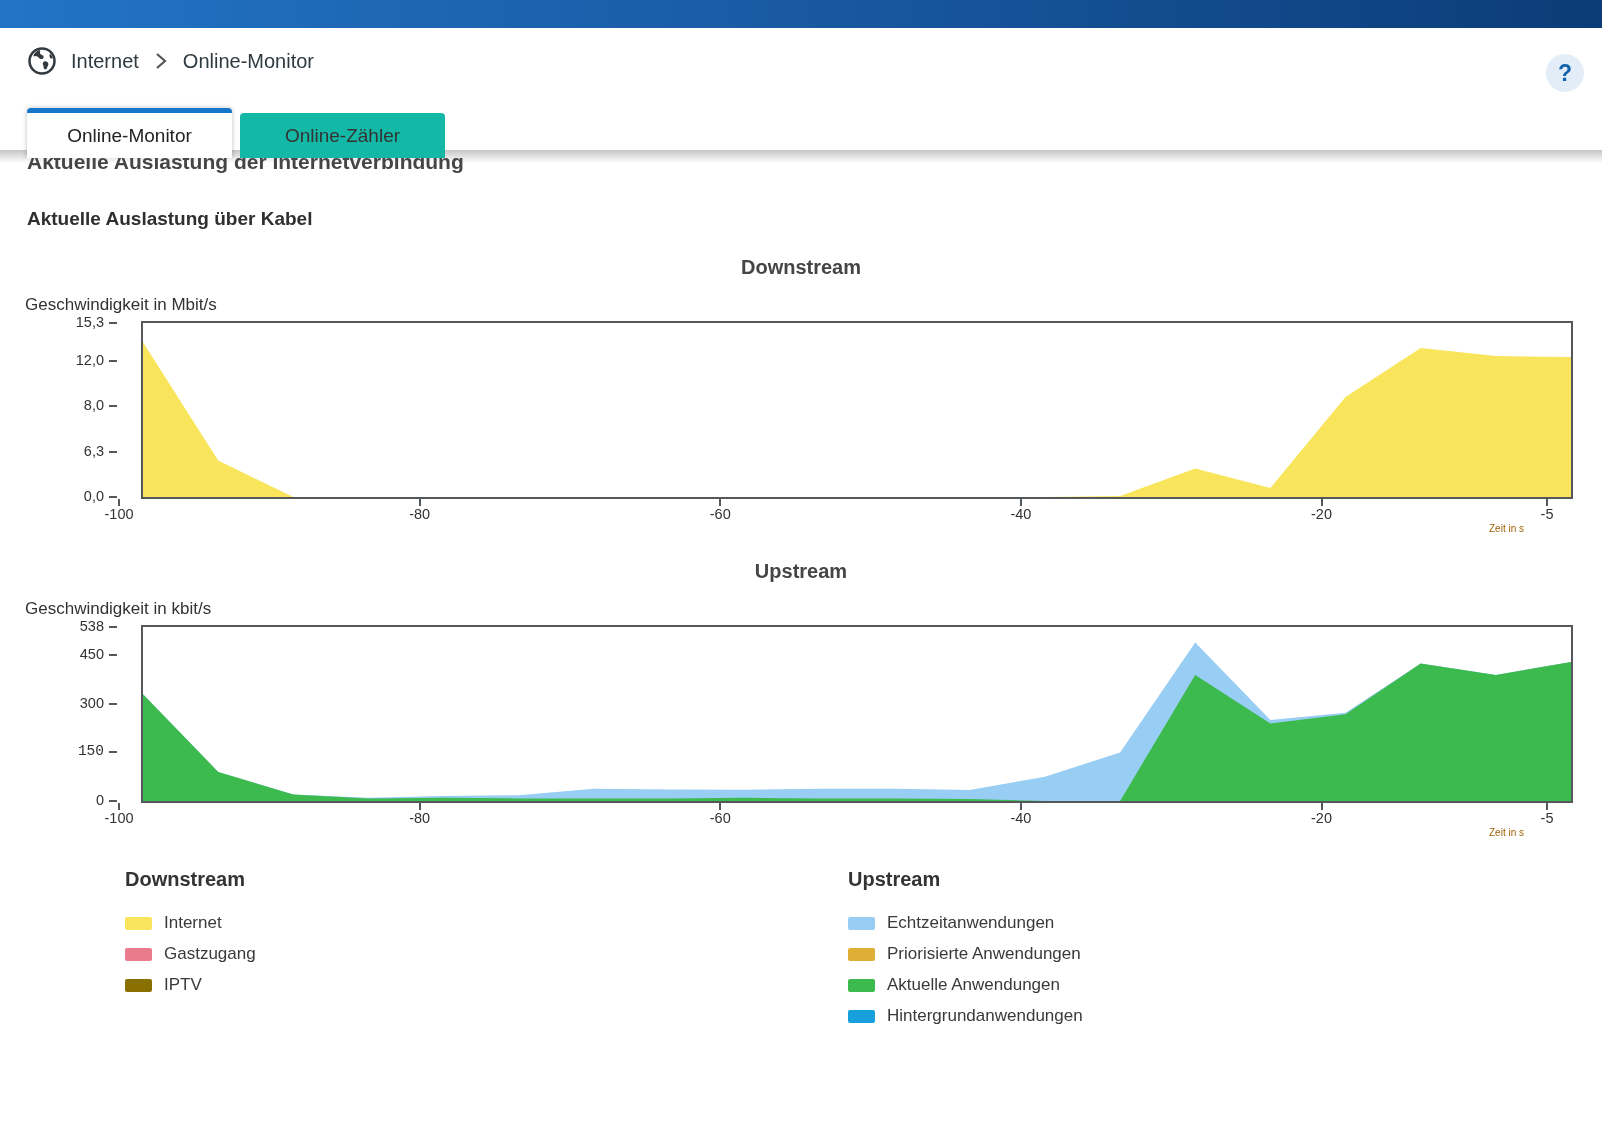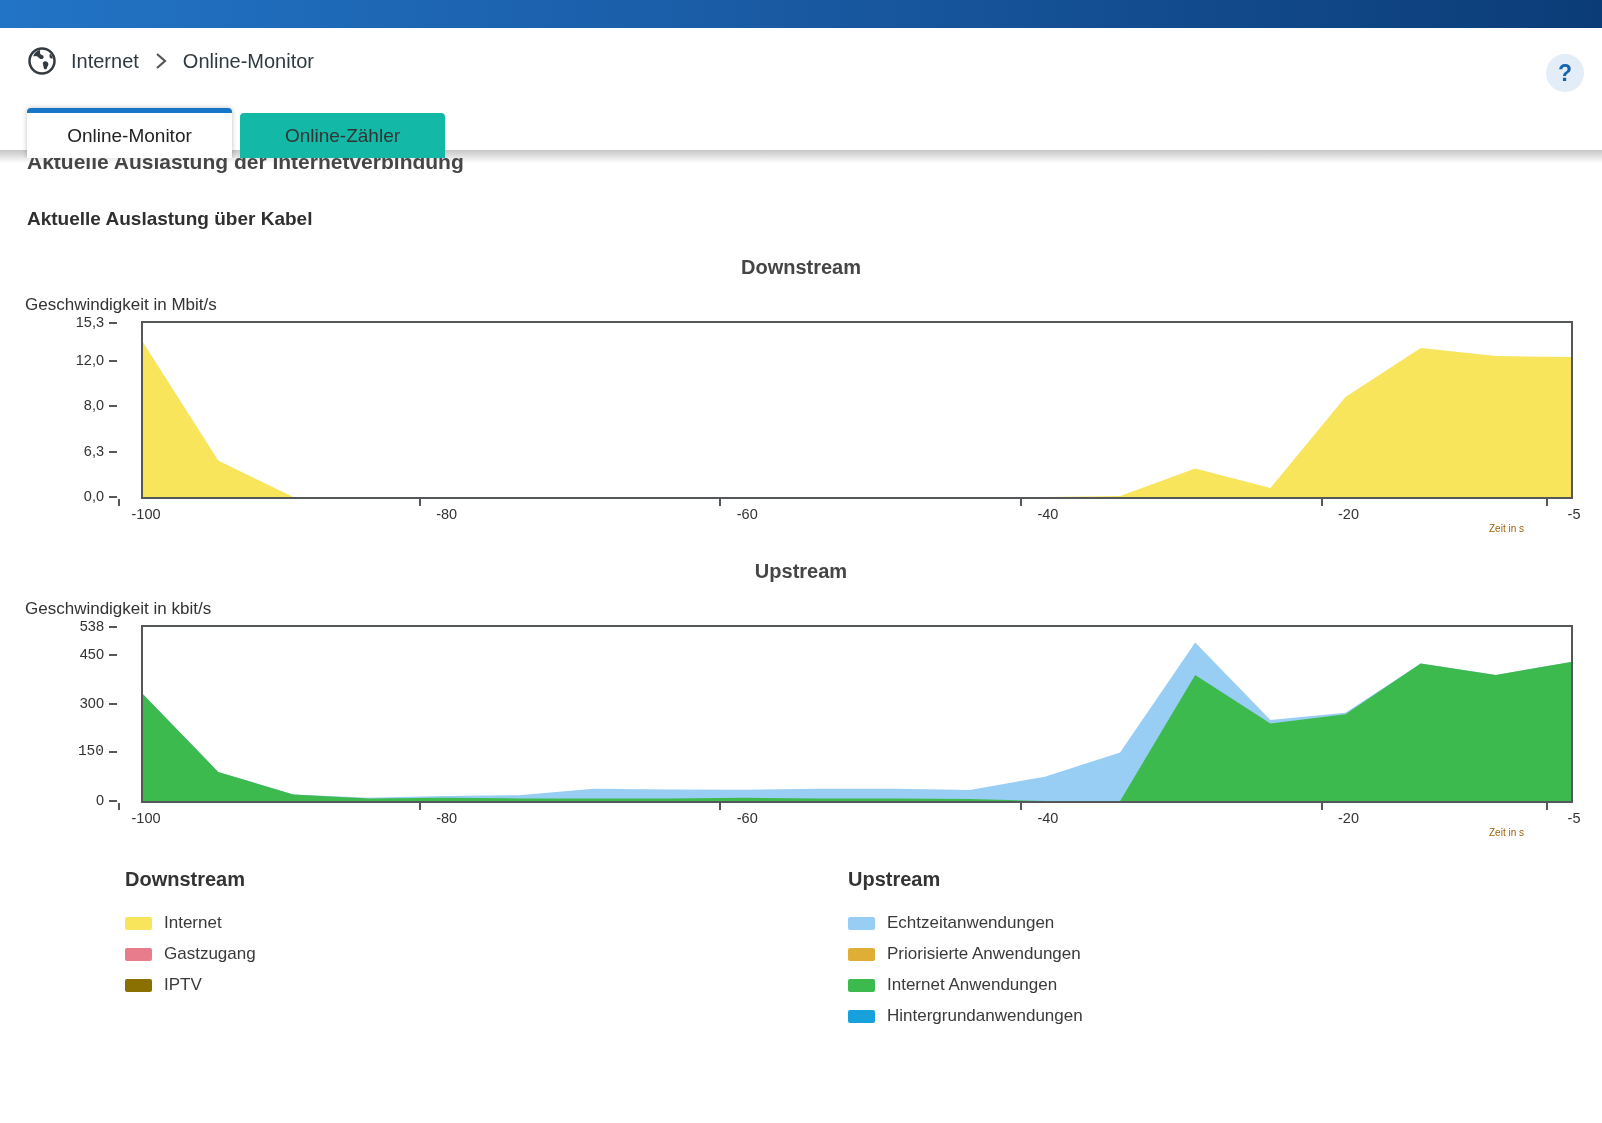--- a/index.html
+++ b/index.html
@@ -50,21 +50,21 @@
   .chart-title{text-align:center;font-size:20px;font-weight:bold;color:#454545;}
   .ylabel{margin:16px 0 6px 25px;font-size:17px;color:#333;}
   .plot-row{display:flex;gap:24px;}
   .ytick-col{width:117px;position:relative;flex:0 0 117px;}
   .ytick-label{position:absolute;right:13px;font-size:14.5px;color:#333;white-space:nowrap;}
   .ytick-mark{position:absolute;right:0;width:8px;height:2px;background:#55585B;}
   .plot{border:2px solid #55585B;width:1428px;height:174px;box-sizing:content-box;background:#fff;}
   .plot svg{display:block;}
   .xtick-row{position:relative;height:24px;}
   .xtick-mark{position:absolute;top:0;width:2px;height:7px;background:#55585B;}
-  .xtick-label{position:absolute;top:7px;font-size:14.5px;color:#333;transform:translateX(-50%);white-space:nowrap;margin-left:27px;}
+  .xtick-label{position:absolute;top:7px;font-size:14.5px;color:#333;transform:translateX(-50%);white-space:nowrap;}
   .xlabel{width:1549px;text-align:right;padding-right:25px;font-size:10px;color:#a16207;box-sizing:border-box;}
   
   .legends{display:flex;margin-top:30px;}
   .legend{display:flex;flex-direction:column;}
   .legend-0{margin-left:125px;width:723px;}
   .legend-title{font-size:20px;font-weight:bold;color:#333;margin-bottom:22px;}
   .legend-item{display:flex;align-items:center;margin-bottom:11px;}
   .legend-swatch{width:27px;height:13px;border-radius:2px;margin-right:12px;flex:0 0 27px;}
   .legend-label{font-size:17px;color:#3A3A3A;}
 </style>
@@ -205,21 +205,21 @@
     <div class="legend-item">
           <span class="legend-swatch" style="background: rgb(152, 205, 244);"></span>
           <span class="legend-label">Echtzeitanwendungen</span>
         </div>
         <div class="legend-item">
           <span class="legend-swatch" style="background: rgb(223, 174, 53);"></span>
           <span class="legend-label">Priorisierte Anwendungen</span>
         </div>
         <div class="legend-item">
           <span class="legend-swatch" style="background: rgb(61, 186, 78);"></span>
-          <span class="legend-label">Internet Anwendungen</span>
+          <span class="legend-label">Aktuelle Anwendungen</span>
         </div>
         <div class="legend-item">
           <span class="legend-swatch" style="background: rgb(24, 160, 220);"></span>
           <span class="legend-label">Hintergrundanwendungen</span>
         </div>
       </div>
   </div>
 </div>
 
 </body></html>

